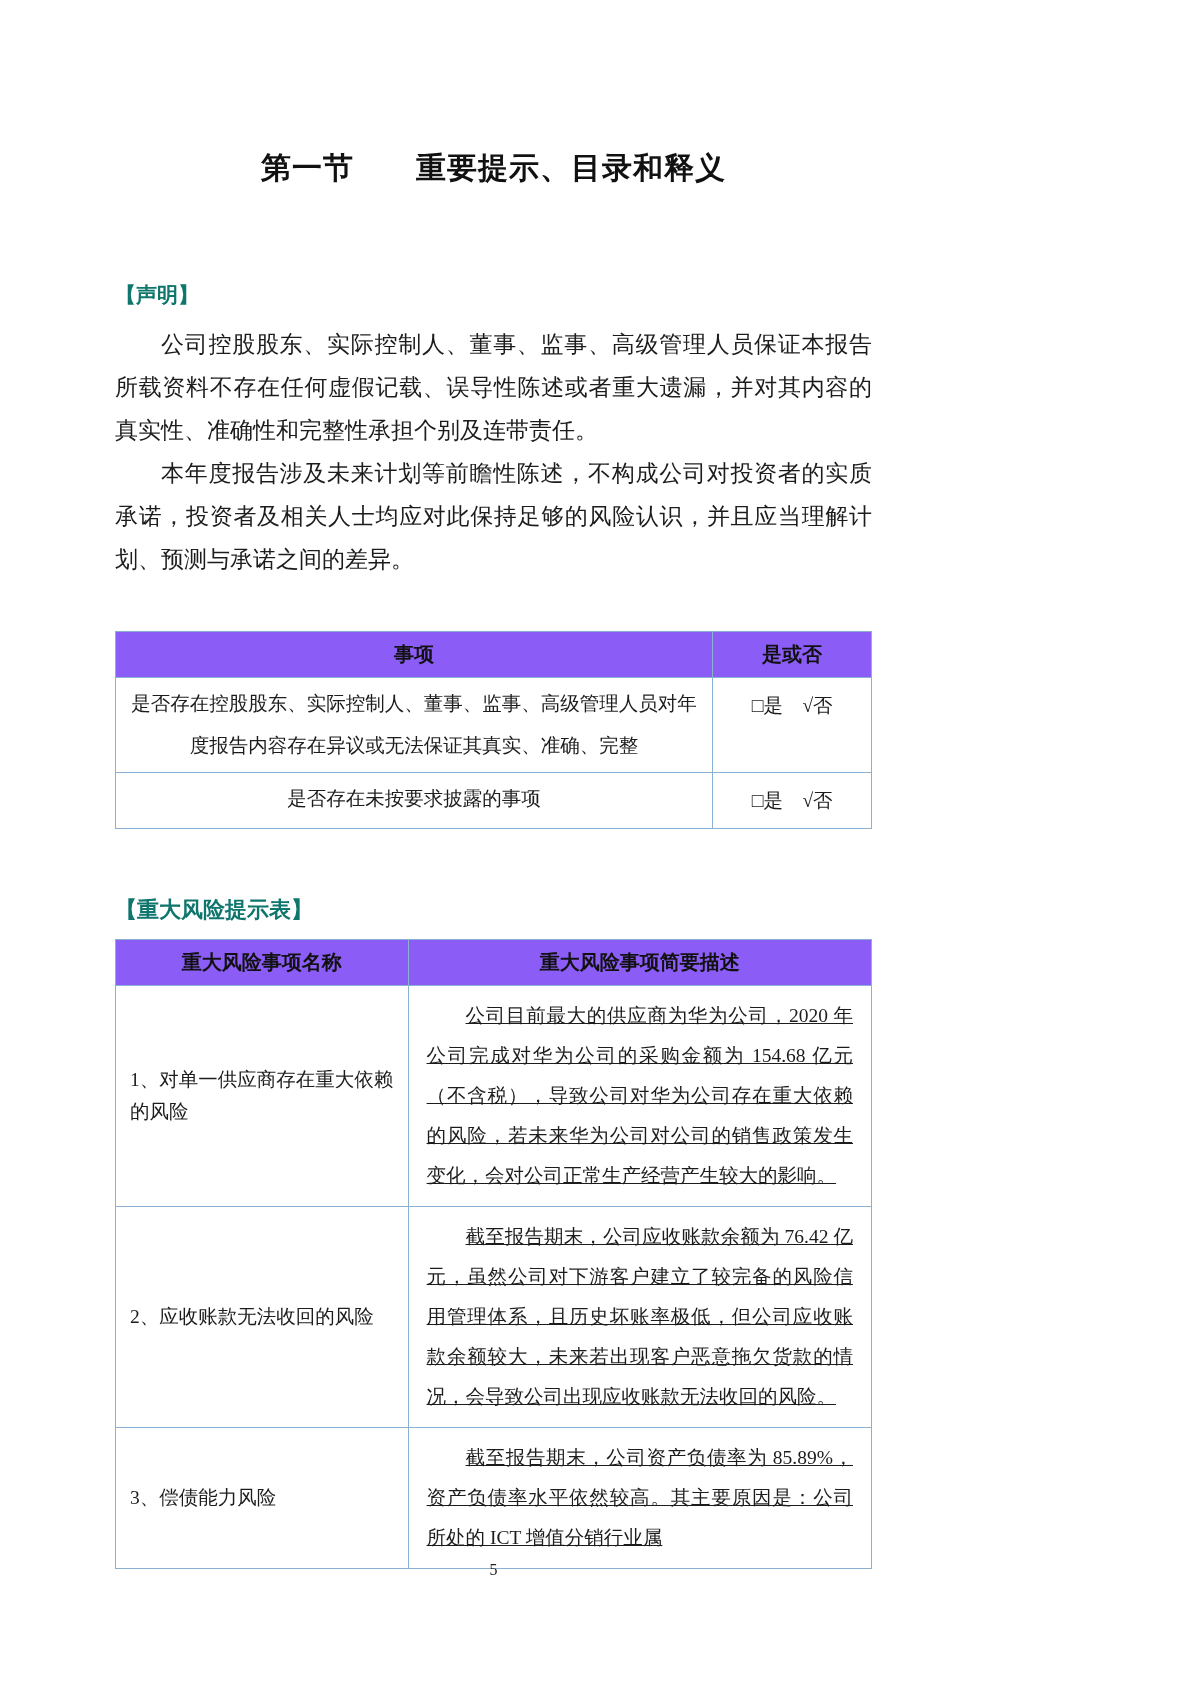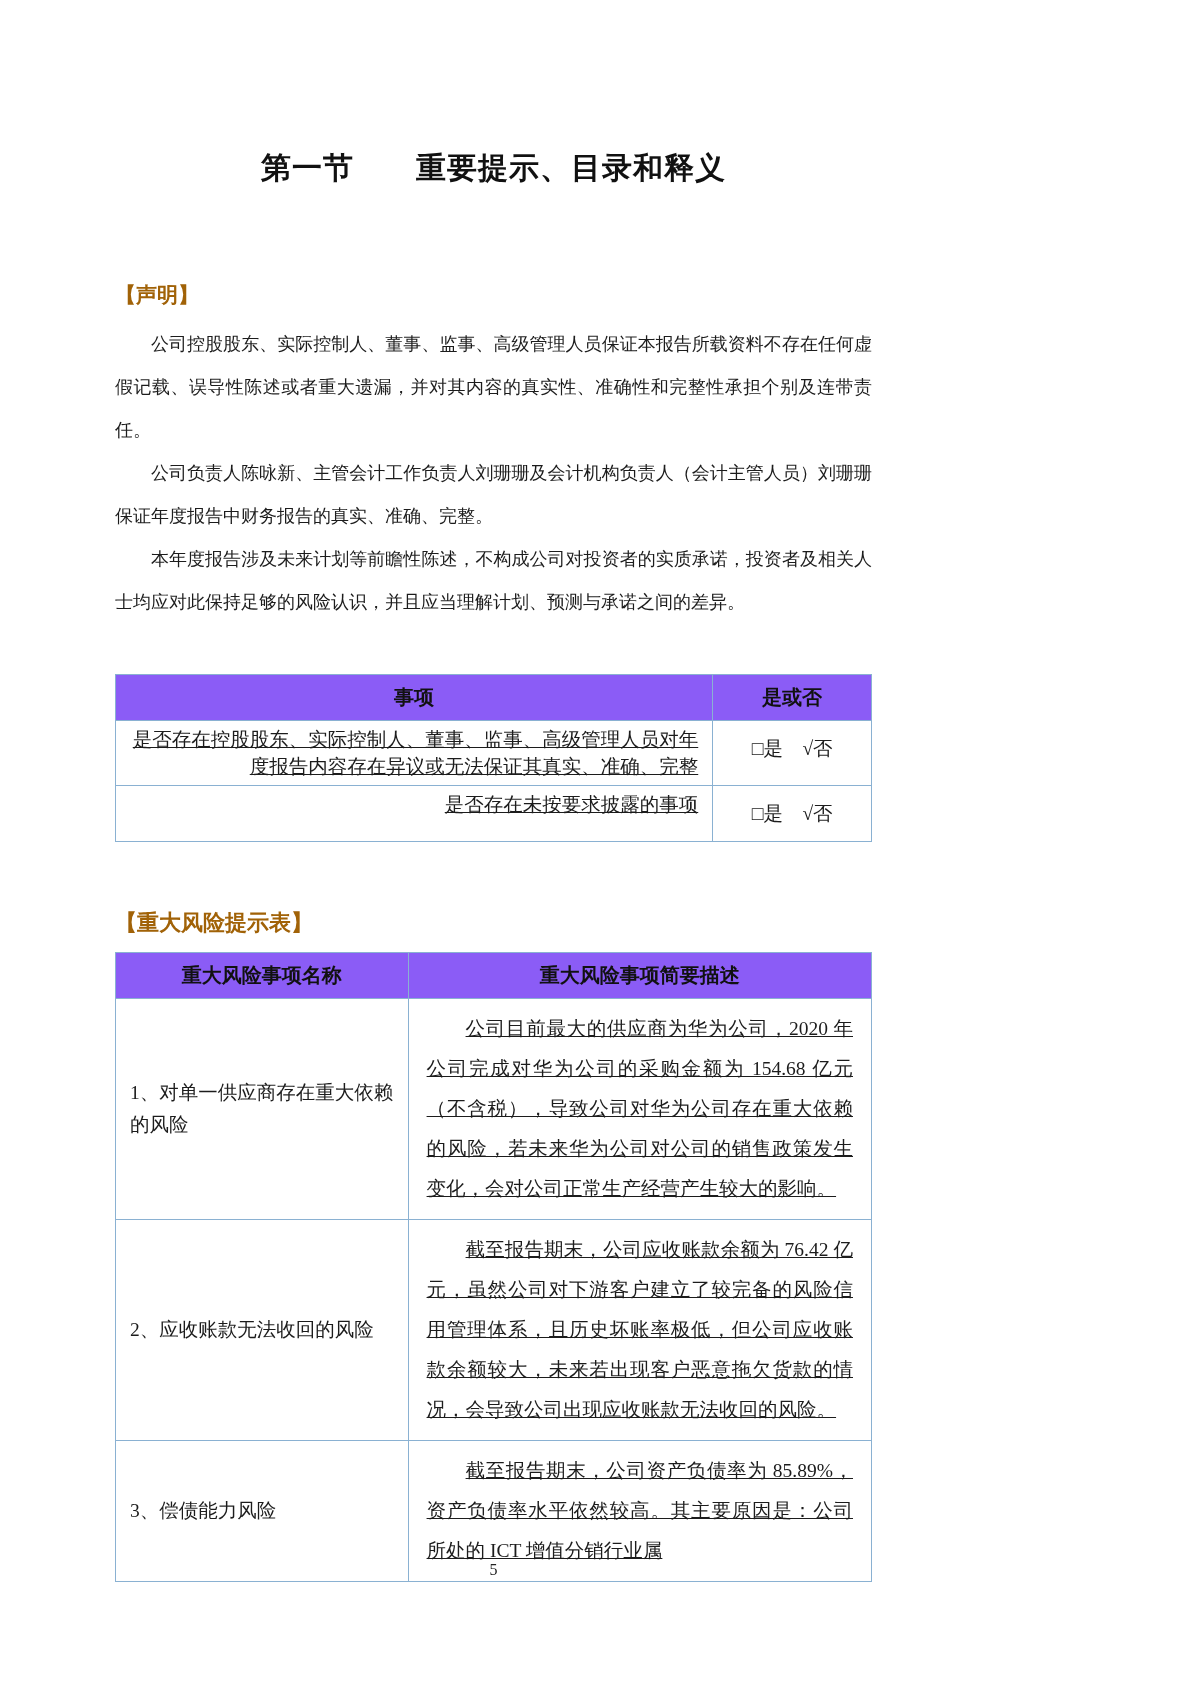--- a/index.html
+++ b/index.html
@@ -23,25 +23,25 @@
     font-size: 30px;
     letter-spacing: 1px;
     white-space: pre;
     color: #111;
     margin-bottom: 92px;
   }
   .sec-heading {
     font-family: "Liberation Sans", "DejaVu Sans", sans-serif;
     font-weight: bold;
     font-size: 21px;
-    color: #a16207;
+    color: #0f766e;
     margin-bottom: 14px;
   }
   .para {
-    font-size: 18px;
+    font-size: 23px;
     line-height: 43px;
     text-align: justify;
     text-indent: 2em;
     color: #1c1c1c;
   }
   .decl-block { margin-bottom: 50px; }
 
   table.blue-table {
     width: 100%;
     border-collapse: collapse;
@@ -55,24 +55,23 @@
     background: #8b5cf6;
     font-weight: bold;
     text-align: center;
     padding: 9px 8px;
     font-size: 20px;
     color: #111;
   }
   .items-table { margin-bottom: 66px; }
   .items-table td.item-cell {
     padding: 5px 14px;
-    line-height: 27px;
-    text-align: right;
+    line-height: 42px;
+    text-align: center;
     vertical-align: top;
-    text-decoration: underline;
   }
   .items-table td.answer-cell {
     padding: 5px 8px;
     line-height: 45px;
     text-align: center;
     vertical-align: top;
     white-space: nowrap;
   }
   .risk-heading { margin-bottom: 14px; font-size: 22px; }
   .risk-table td.risk-name-cell {
@@ -101,21 +100,20 @@
 </head>
 <body>
 
 <div class="page">
 
   <div class="doc-title">第一节　　重要提示、目录和释义</div>
 
   <div class="decl-block">
     <div class="sec-heading">【声明】</div>
     <p class="para">公司控股股东、实际控制人、董事、监事、高级管理人员保证本报告所载资料不存在任何虚假记载、误导性陈述或者重大遗漏，并对其内容的真实性、准确性和完整性承担个别及连带责任。</p>
-    <p class="para">公司负责人陈咏新、主管会计工作负责人刘珊珊及会计机构负责人（会计主管人员）刘珊珊保证年度报告中财务报告的真实、准确、完整。</p>
     <p class="para">本年度报告涉及未来计划等前瞻性陈述，不构成公司对投资者的实质承诺，投资者及相关人士均应对此保持足够的风险认识，并且应当理解计划、预测与承诺之间的差异。</p>
   </div>
 
   <table class="blue-table items-table">
     <colgroup>
         <col style="width:79%">
         <col style="width:21%">
       </colgroup>
     <thead>
       <tr>

